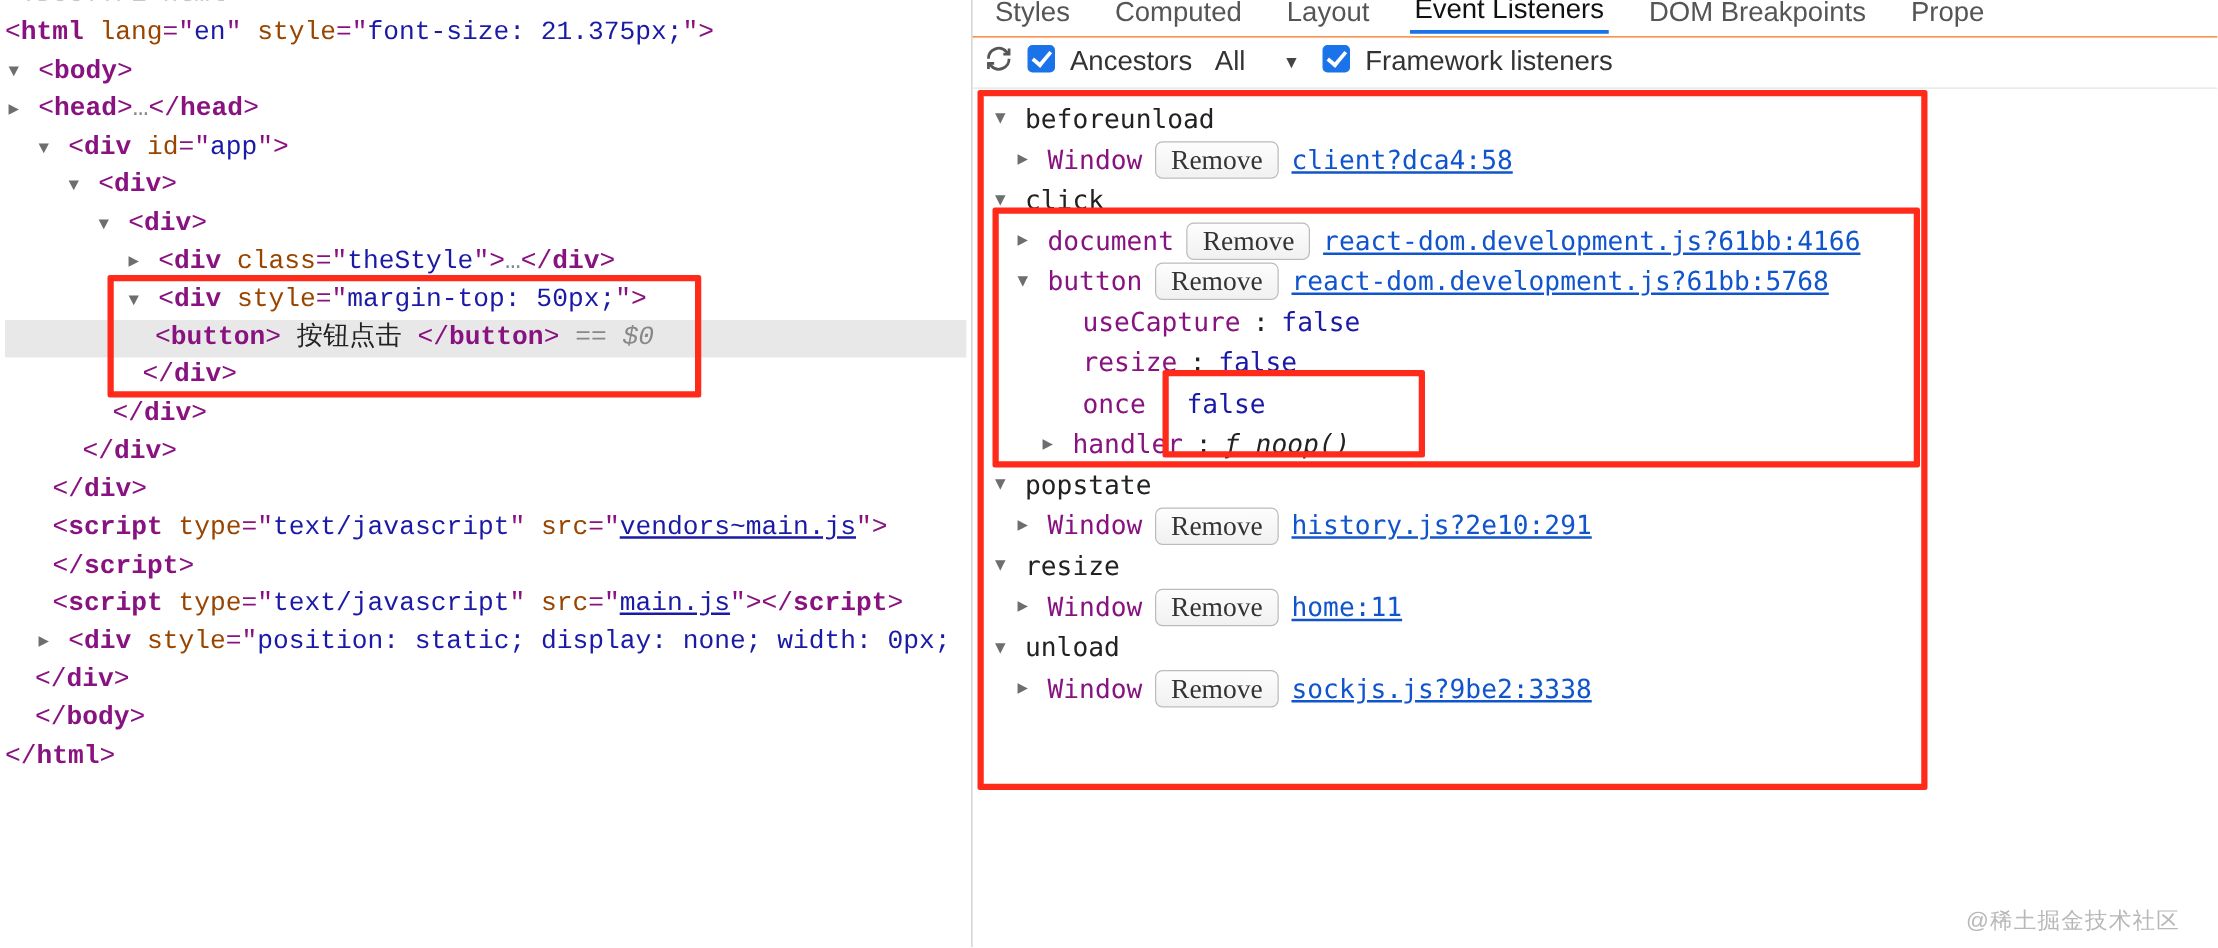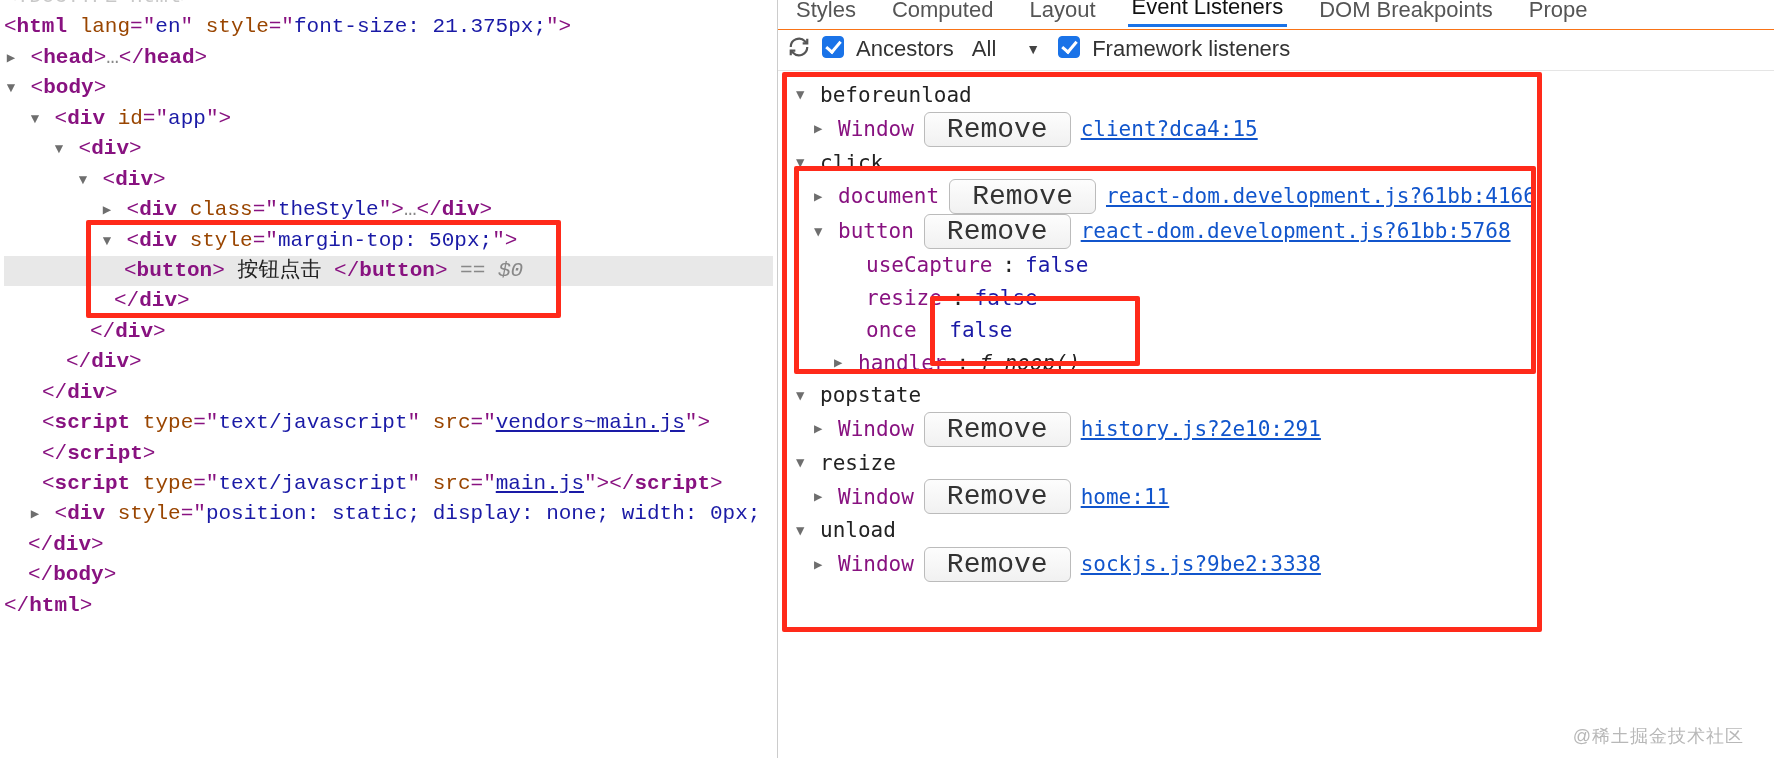--- a/index.html
+++ b/index.html
@@ -141,23 +141,23 @@
     color: #6e6e6e;
     font-size: 14px;
     cursor: pointer;
     user-select: none;
   }
   .target { color: #881280; }
   .prop   { color: #881280; }
   .val    { color: #1A1AA6; }
   .fn     { font-style: italic; color: #222; }
   .remove-btn {
-    font-family: Liberation Mono, monospace;
-    font-size: 28px;
-    padding: 1px 22px;
+    font-family: Liberation Serif, serif;
+    font-size: 22px;
+    padding: 1px 12px;
     border: 1px solid #bbb;
     border-radius: 6px;
     background: linear-gradient(#fdfdfd,#f1f1f1);
     color: #333;
     cursor: pointer;
   }
   .link {
     color: #1155cc;
     text-decoration: underline;
     cursor: pointer;
@@ -183,27 +183,27 @@
 
   <div class="line indent-0 doctype-faded" style="margin-top:-18px;">&lt;!DOCTYPE html&gt;</div>
 
   <div class="line indent-0">
     <span class="punc">&lt;</span><span class="tag">html</span>
     <span> </span><span class="attr-n">lang</span><span class="punc">="</span><span class="attr-v">en</span><span class="punc">"</span>
     <span> </span><span class="attr-n">style</span><span class="punc">="</span><span class="attr-v">font-size: 21.375px;</span><span class="punc">"&gt;</span>
   </div>
 
   <div class="line indent-1">
+    <span class="arrow">▼</span>
+    <span class="punc">&lt;</span><span class="tag">body</span><span class="punc">&gt;</span>
+  </div>
+
+  <div class="line indent-1">
     <span class="arrow">▶</span>
     <span class="punc">&lt;</span><span class="tag">head</span><span class="punc">&gt;</span><span class="gray">…</span><span class="punc">&lt;/</span><span class="tag">head</span><span class="punc">&gt;</span>
-  </div>
-
-  <div class="line indent-1">
-    <span class="arrow">▼</span>
-    <span class="punc">&lt;</span><span class="tag">body</span><span class="punc">&gt;</span>
   </div>
 
   <div class="line indent-2">
     <span class="arrow">▼</span>
     <span class="punc">&lt;</span><span class="tag">div</span>
     <span> </span><span class="attr-n">id</span><span class="punc">="</span><span class="attr-v">app</span><span class="punc">"&gt;</span>
   </div>
 
   <div class="line indent-3">
     <span class="arrow">▼</span>
@@ -314,21 +314,21 @@
   <div class="listener-tree">
 
     <div class="lt-line">
       <span class="lt-arrow">▼</span>
       <span>beforeunload</span>
     </div>
     <div class="lt-line pad-a">
       <span class="lt-arrow">▶</span>
       <span class="target">Window</span>
       <button class="remove-btn">Remove</button>
-      <span class="link">client?dca4:15</span>
+      <span class="link">client?dca4:58</span>
     </div>
 
     <div class="lt-line">
       <span class="lt-arrow">▼</span>
       <span>click</span>
     </div>
     <div class="lt-line pad-a">
       <span class="lt-arrow">▶</span>
       <span class="target">document</span>
       <button class="remove-btn">Remove</button>

